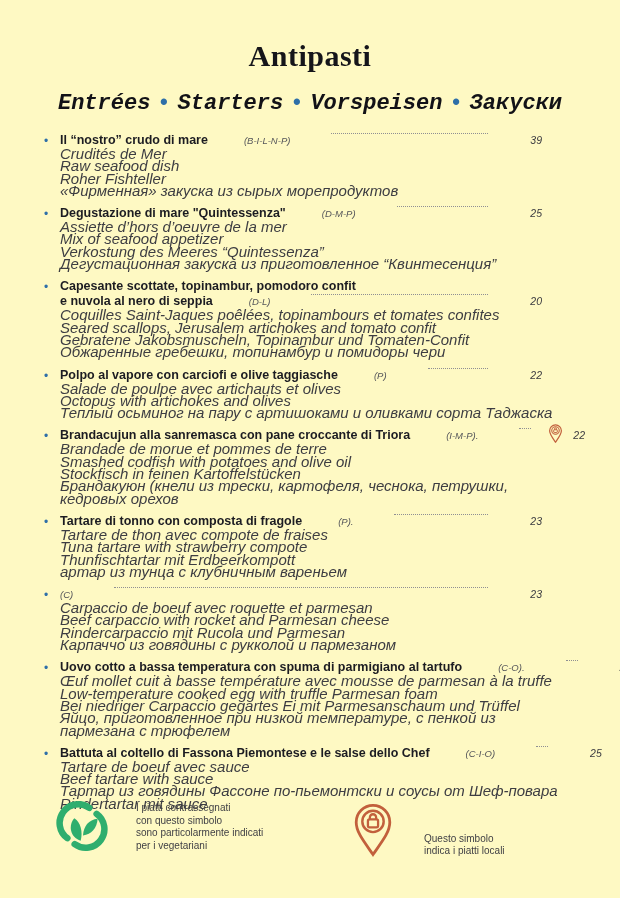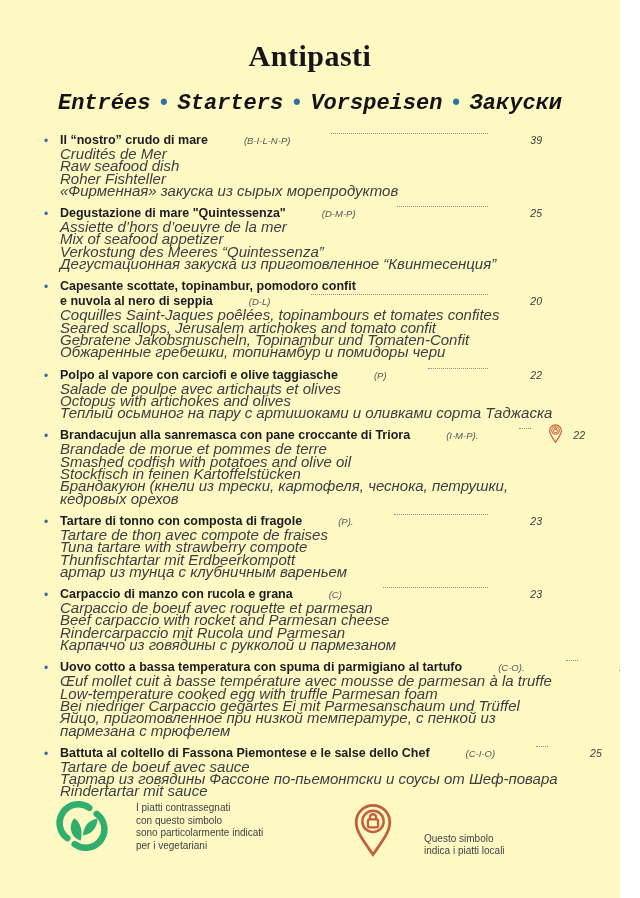--- a/index.html
+++ b/index.html
@@ -190,21 +190,20 @@
             <div class="desc">артар из тунца с клубничным вареньем</div>
           </div>
     </div>
   </div>
 
   <div class="item">
     <span class="bullet">•</span>
     <div class="content">
 
       <div class="nrow">
-        <span class="nm">Carpaccio di manzo con rucola e grana</span>
         <span class="code">(C)</span>
         <span class="leader"></span>
         <span class="price">23</span>
 
       </div>
       <div>
             <div class="desc">Carpaccio de boeuf avec roquette et parmesan</div>
             <div class="desc">Beef carpaccio with rocket and Parmesan cheese</div>
             <div class="desc">Rindercarpaccio mit Rucola und Parmesan</div>
             <div class="desc">Карпаччо из говядины с рукколой и пармезаном</div>
@@ -238,20 +237,21 @@
 
       <div class="nrow">
         <span class="nm">Battuta al coltello di Fassona Piemontese e le salse dello Chef</span>
         <span class="code">(C-I-O)</span>
         <span class="leader"></span>
         <span class="price">25</span>
 
       </div>
       <div>
             <div class="desc">Tartare de boeuf avec sauce</div>
+            <div class="desc">Beef tartare with sauce</div>
             <div class="desc">Тартар из говядины Фассоне по-пьемонтски и соусы от Шеф-повара</div>
             <div class="desc">Rindertartar mit sauce</div>
           </div>
     </div>
   </div>
 </div>
 
   <footer>
     <div class="legend legend-veg">
       <span class="ic-veg">

